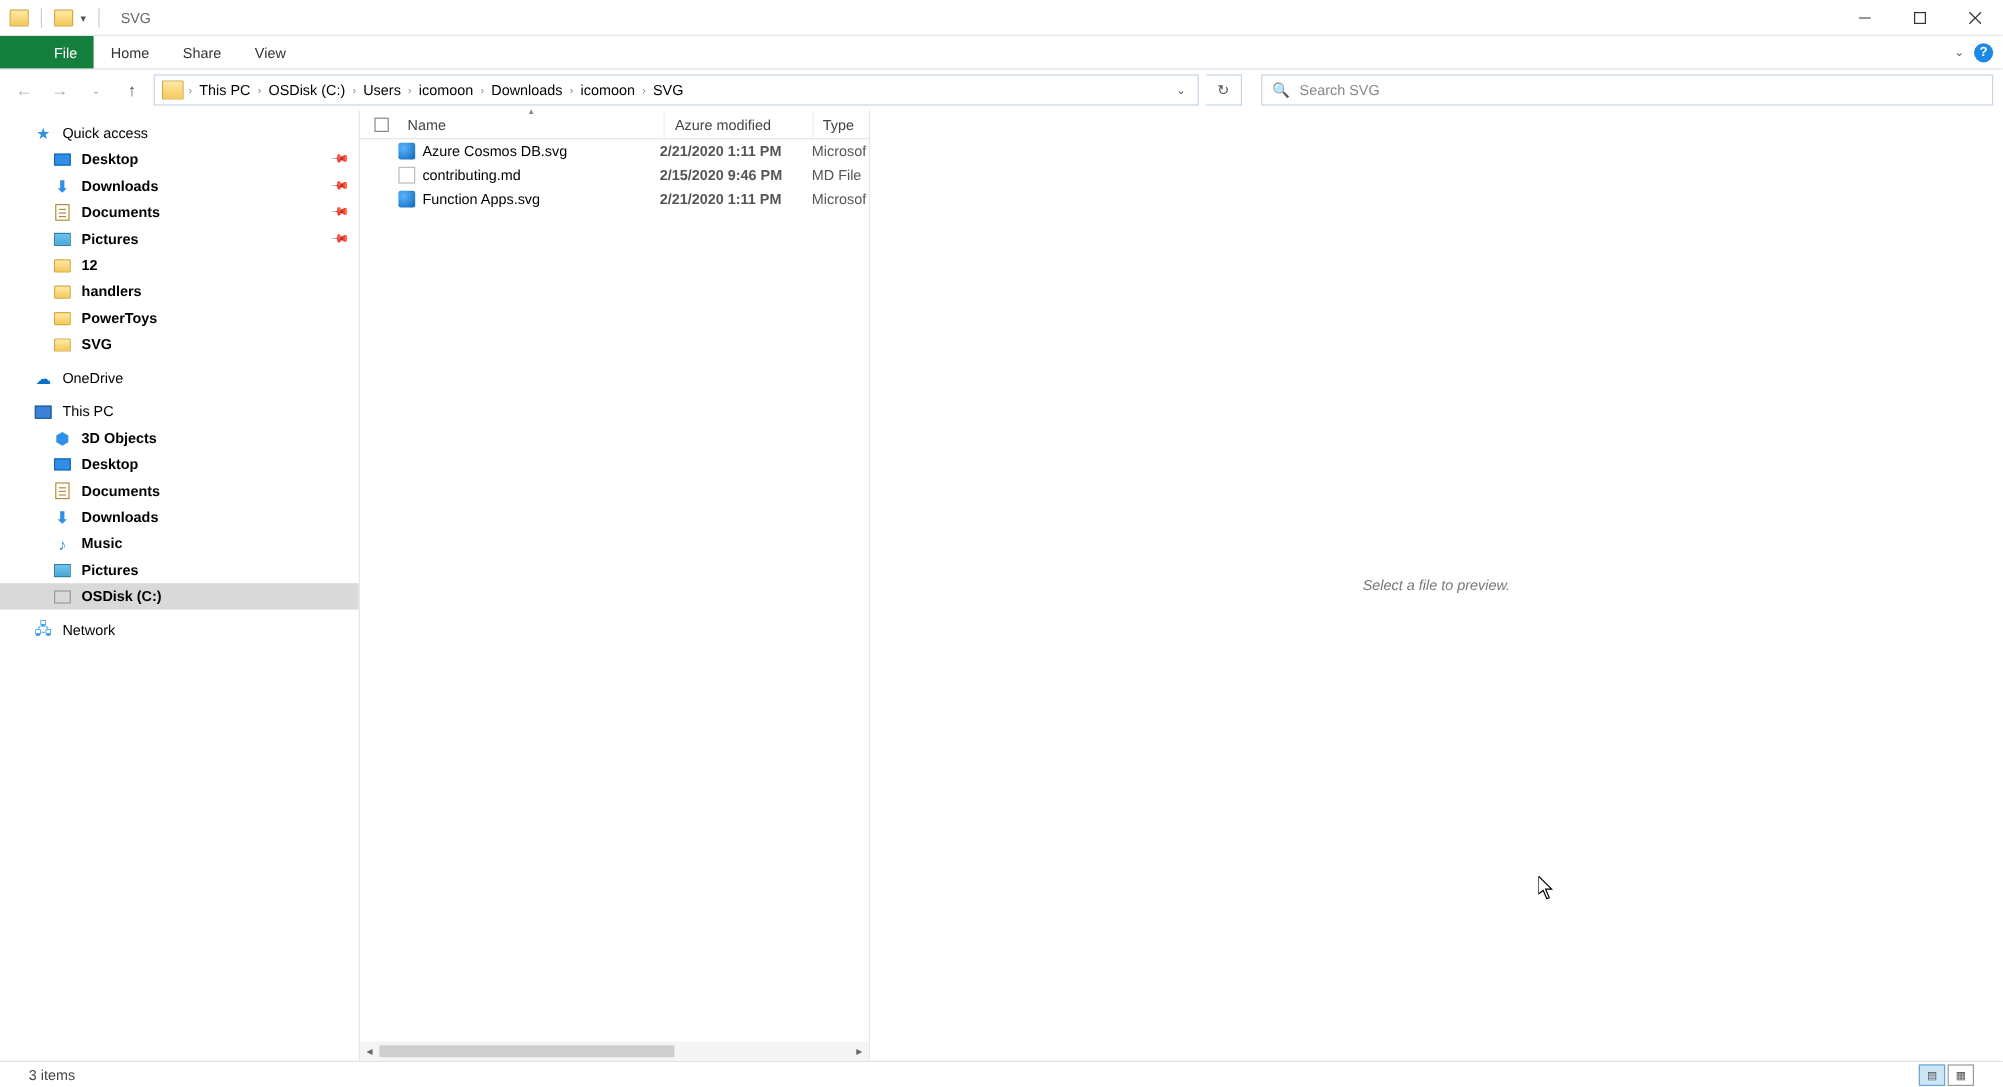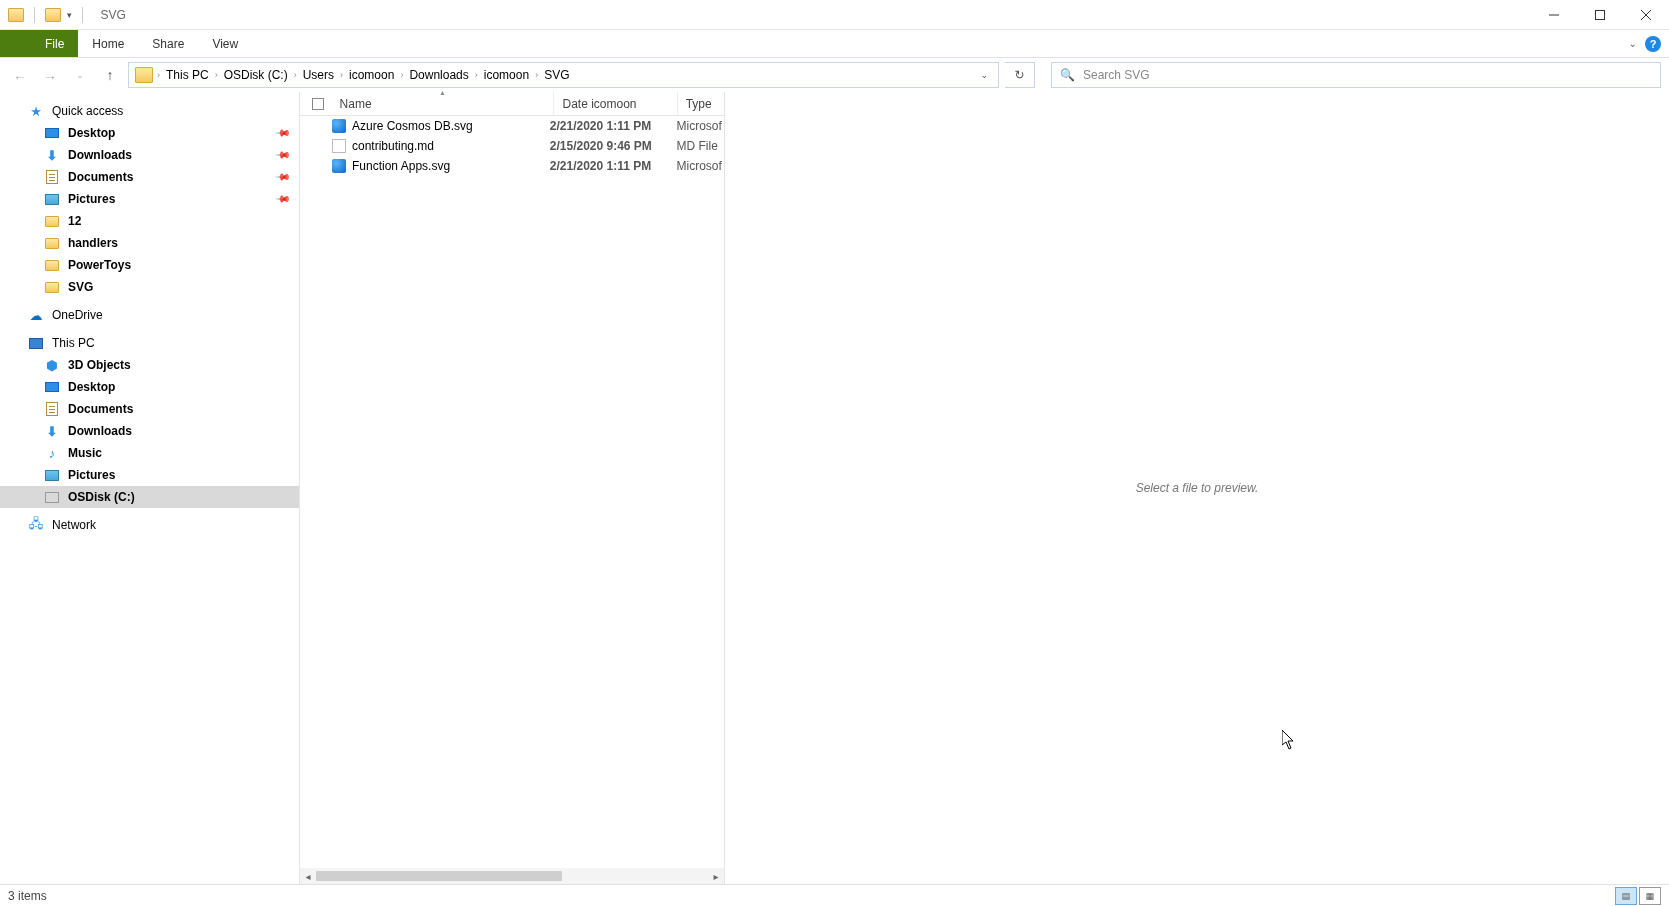--- a/index.html
+++ b/index.html
@@ -11,21 +11,21 @@
 .folder-icon-sm { width: 16px; height: 14px; background: linear-gradient(#ffe9a6,#f5c95b); border: 1px solid #d6a93a; border-radius: 1px; }
 .tb-sep { width: 1px; height: 16px; background: #ccc; margin: 0 4px; }
 .qat-dd { font-size: 9px; color: #555; }
 .titlebar-title { margin-left: 8px; color: #666; }
 .titlebar-right { margin-left: auto; display: flex; }
 .win-btn { width: 46px; height: 30px; display: flex; align-items: center; justify-content: center; color: #333; }
 
 
 .ribbon { height: 28px; background: #fff; display: flex; align-items: stretch; border-bottom: 1px solid #e1e1e1; position: relative; }
 .ribbon-tab { padding: 0 14px; display: flex; align-items: center; color: #333; font-size: 12px; }
-.ribbon-tab.file { background: #4d7c0f; color: #fff; padding-left: 45px; }
+.ribbon-tab.file { background: #15803d; color: #fff; padding-left: 45px; }
 .ribbon-right { margin-left: auto; display: flex; align-items: center; padding-right: 8px; gap: 8px; }
 .chev-down { font-size: 10px; color: #666; }
 .help-q { width: 16px; height: 16px; border-radius: 50%; background: #1e88e5; color: #fff; display: flex; align-items: center; justify-content: center; font-size: 11px; font-weight: bold; }
 
 
 .addr-row { height: 34px; display: flex; align-items: center; padding: 4px 8px; gap: 6px; }
 .nav-btn { width: 24px; height: 24px; display: flex; align-items: center; justify-content: center; color: #b0b0b0; font-size: 14px; }
 .nav-btn.enabled { color: #555; }
 .addr-bar { flex: 1; height: 26px; border: 1px solid #c7d5e6; display: flex; align-items: center; padding: 0 2px; }
 .addr-folder { width: 18px; height: 16px; margin: 0 4px; background: linear-gradient(#ffe9a6,#f5c95b); border: 1px solid #d6a93a; border-radius: 1px; }
@@ -79,21 +79,21 @@
 .file-ico.md { background: #fff; border: 1px solid #bbb; position: relative; }
 .fl-scroll { height: 16px; background: #f4f4f4; display: flex; align-items: center; }
 .fl-scroll-arrow { width: 16px; text-align: center; color: #666; font-size: 10px; }
 .fl-scroll-thumb { flex: 0 0 58%; height: 10px; background: #cfcfcf; border-radius: 1px; }
 .fl-scroll-track { flex: 1; }
 
 
 .preview { flex: 1; display: flex; align-items: center; justify-content: center; color: #777; font-style: italic; }
 
 
-.statusbar { height: 22px; border-top: 1px solid #e1e1e1; display: flex; align-items: center; padding: 0 8px; font-size: 12px; color: #444; }
+.statusbar { height: 22px; border-top: 1px solid #e1e1e1; display: flex; align-items: center; padding: 0 24px; font-size: 12px; color: #444; }
 .status-right { margin-left: auto; display: flex; gap: 2px; }
 .view-toggle { width: 22px; height: 18px; border: 1px solid #999; display:flex; align-items:center; justify-content:center; font-size:9px; color:#555; }
 .view-toggle.active { background: #cde6f7; border-color:#6aa7d0; }
 
 
 .cursor { position: absolute; left: 1282px; top: 730px; font-size: 16px; color: #000; pointer-events: none; }
 </style>
 </head>
 <body>
 
@@ -299,21 +299,21 @@
   </div>
 
   <div class="filelist">
     <div class="fl-header">
       <div class="fl-check"></div>
       <div class="fl-col name">
         <span class="sort">▴</span>
         <span>Name</span>
       </div>
       <div class="fl-col date">
-          <span>Date icomoon</span>
+          <span>Azure modified</span>
         </div>
       <div class="fl-col type">
           <span>Type</span>
         </div>
     </div>
     <div class="fl-rows" id="file-rows">
         <div class="fl-row">
           <div class="fl-cell-name">
             <span class="file-ico svg"></span>
             <span>Azure Cosmos DB.svg</span>

